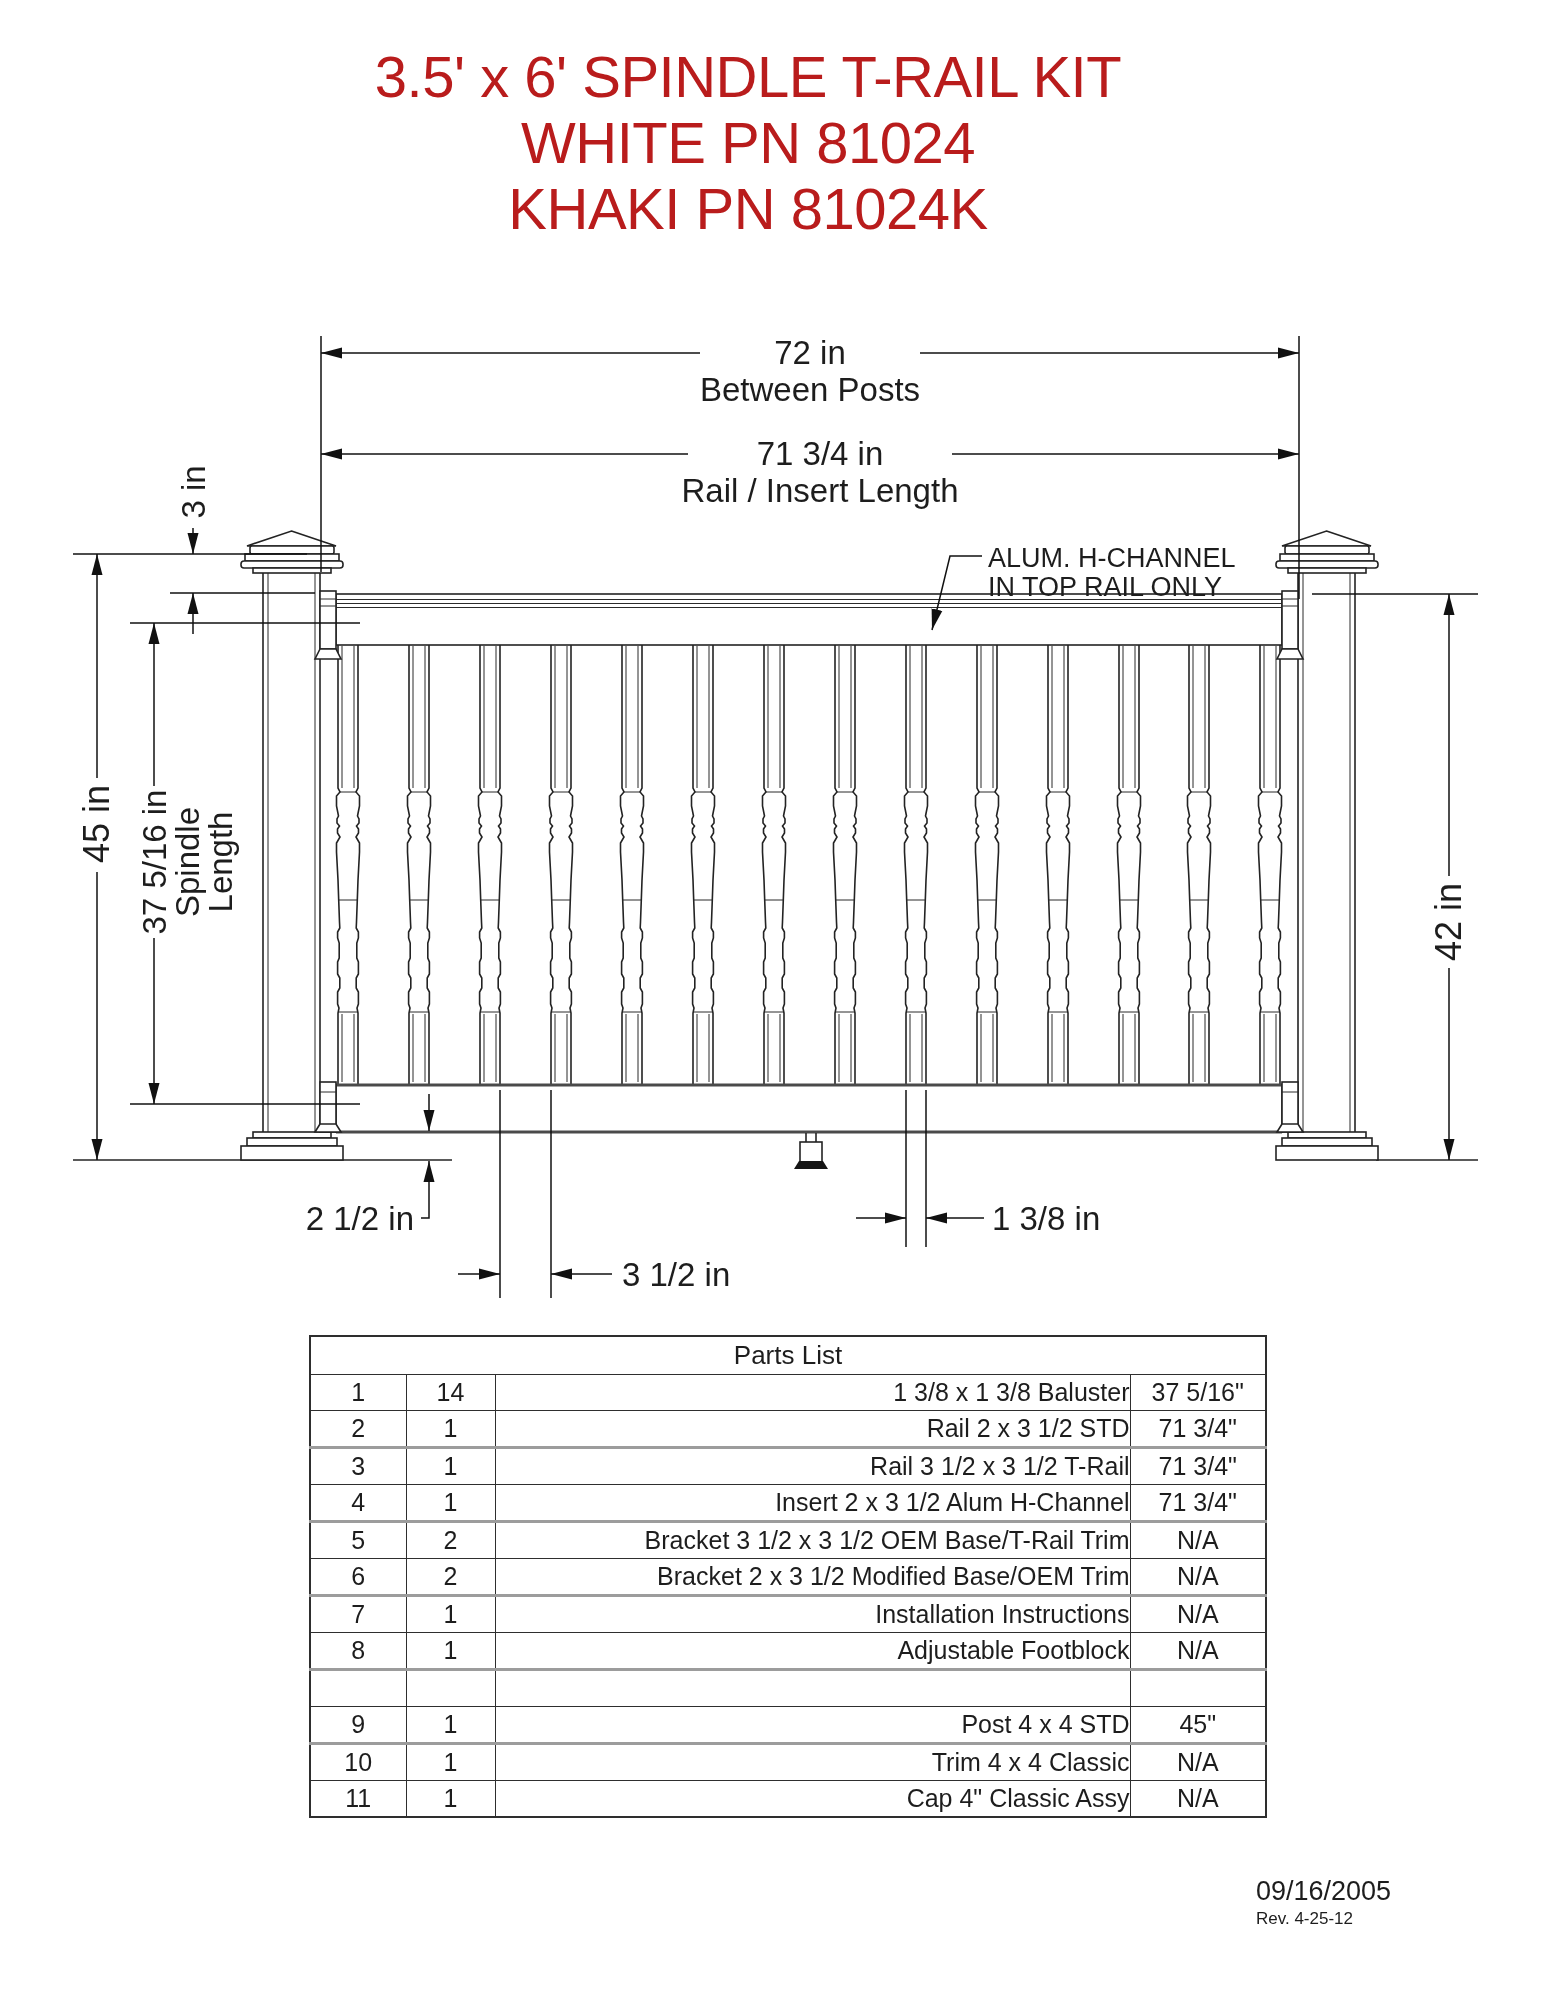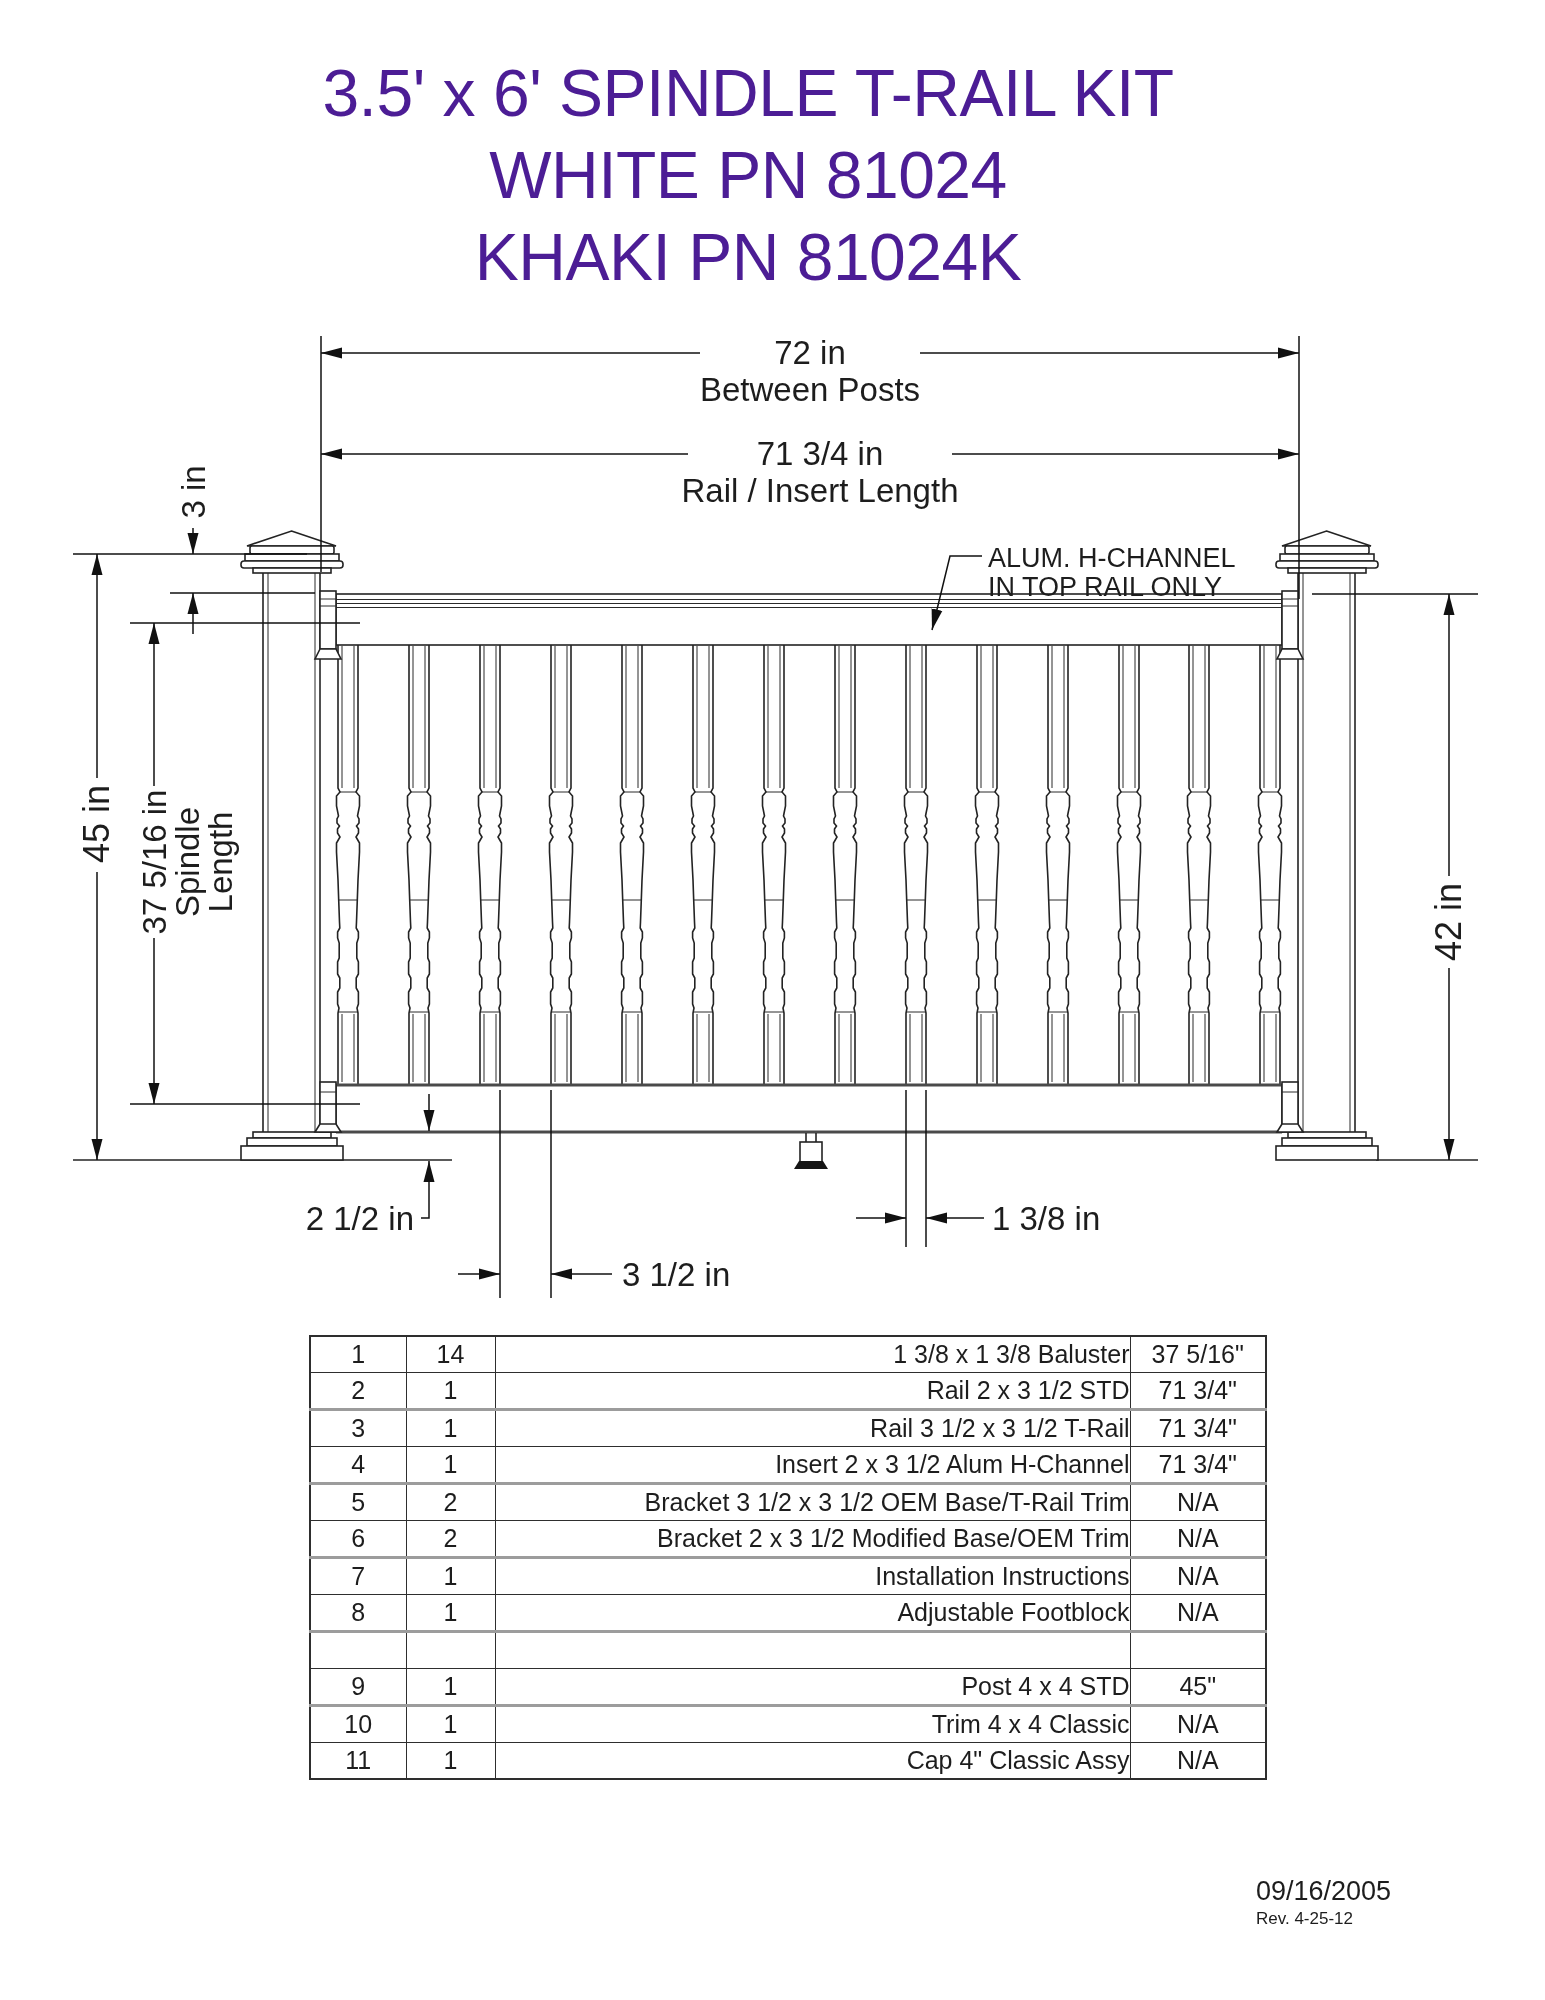--- a/index.html
+++ b/index.html
@@ -1,19 +1,19 @@
 <!DOCTYPE html>
 <html><head>
 <meta charset="utf-8">
 <style>
   html,body{margin:0;padding:0;background:#ffffff;}
   body{width:1545px;height:2000px;position:relative;overflow:hidden;
        font-family:"Liberation Sans",sans-serif;color:#1d1d1d;}
   .title-block{position:absolute;top:44px;left:0;width:1496px;text-align:center;}
-  .title-line{font-size:66px;line-height:66px;letter-spacing:-0.5px;color:#4c1d95;margin-top:16px;}
+  .title-line{font-size:58px;line-height:66px;letter-spacing:-0.5px;color:#b91c1c;}
   svg{position:absolute;top:0;left:0;}
   .st{stroke:#232323;stroke-width:1.6;fill:none;}
   .stw{stroke:#232323;stroke-width:1.6;fill:#ffffff;}
   .thin{stroke:#2b2b2b;stroke-width:1;fill:none;}
   .thick{stroke:#4a4a4a;stroke-width:3;fill:none;}
   .dim{stroke:#111111;stroke-width:1.5;fill:none;}
   .dim-label{font-size:33px;fill:#1d1d1d;}
   .dim-label-lg{font-size:36px;fill:#1d1d1d;}
   .callout-label{font-size:27px;fill:#1d1d1d;}
   .black{fill:#151515;stroke:none;}
@@ -232,20 +232,23 @@
 </svg>
 
 <table class="pt">
   <colgroup>
       <col style="width:96px">
       <col style="width:89px">
       <col style="width:635px">
       <col style="width:136px">
     </colgroup>
   <tbody>
+    <tr class="t-title">
+      <td colspan="4">Parts List</td>
+    </tr>
     <tr>
       <td>1</td>
       <td>14</td>
       <td class="desc">1 3/8 x 1 3/8 Baluster</td>
       <td>37 5/16"</td>
     </tr>
     <tr class="sep">
       <td>2</td>
       <td>1</td>
       <td class="desc">Rail 2 x 3 1/2 STD</td>

